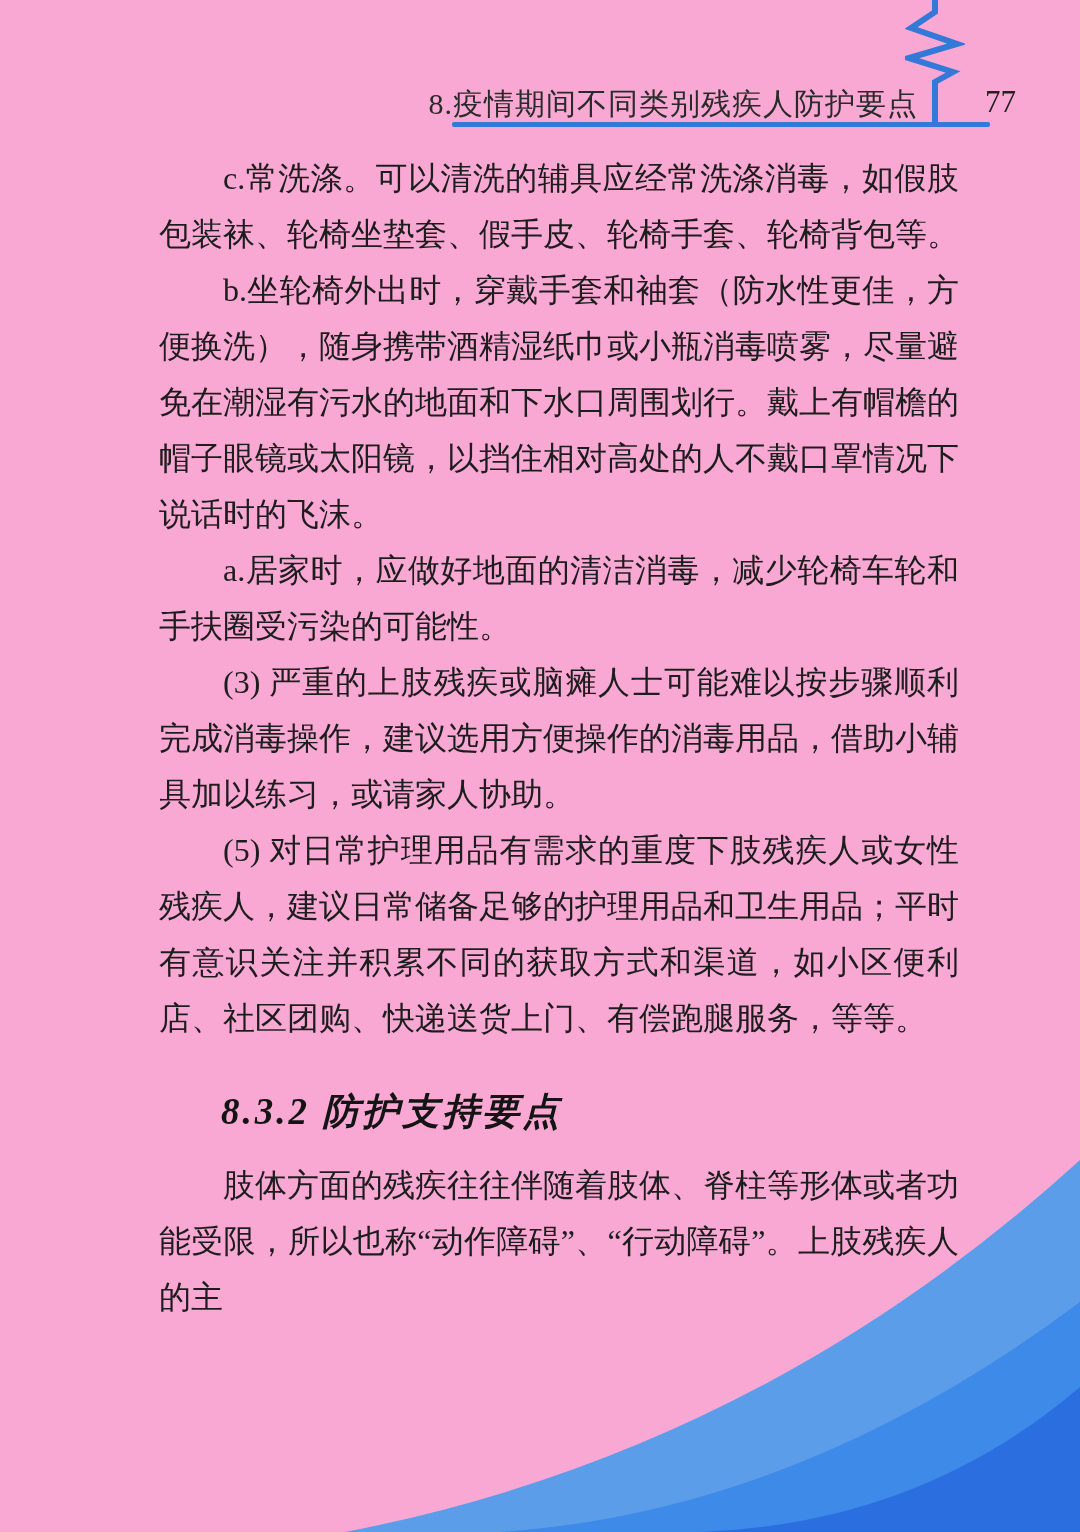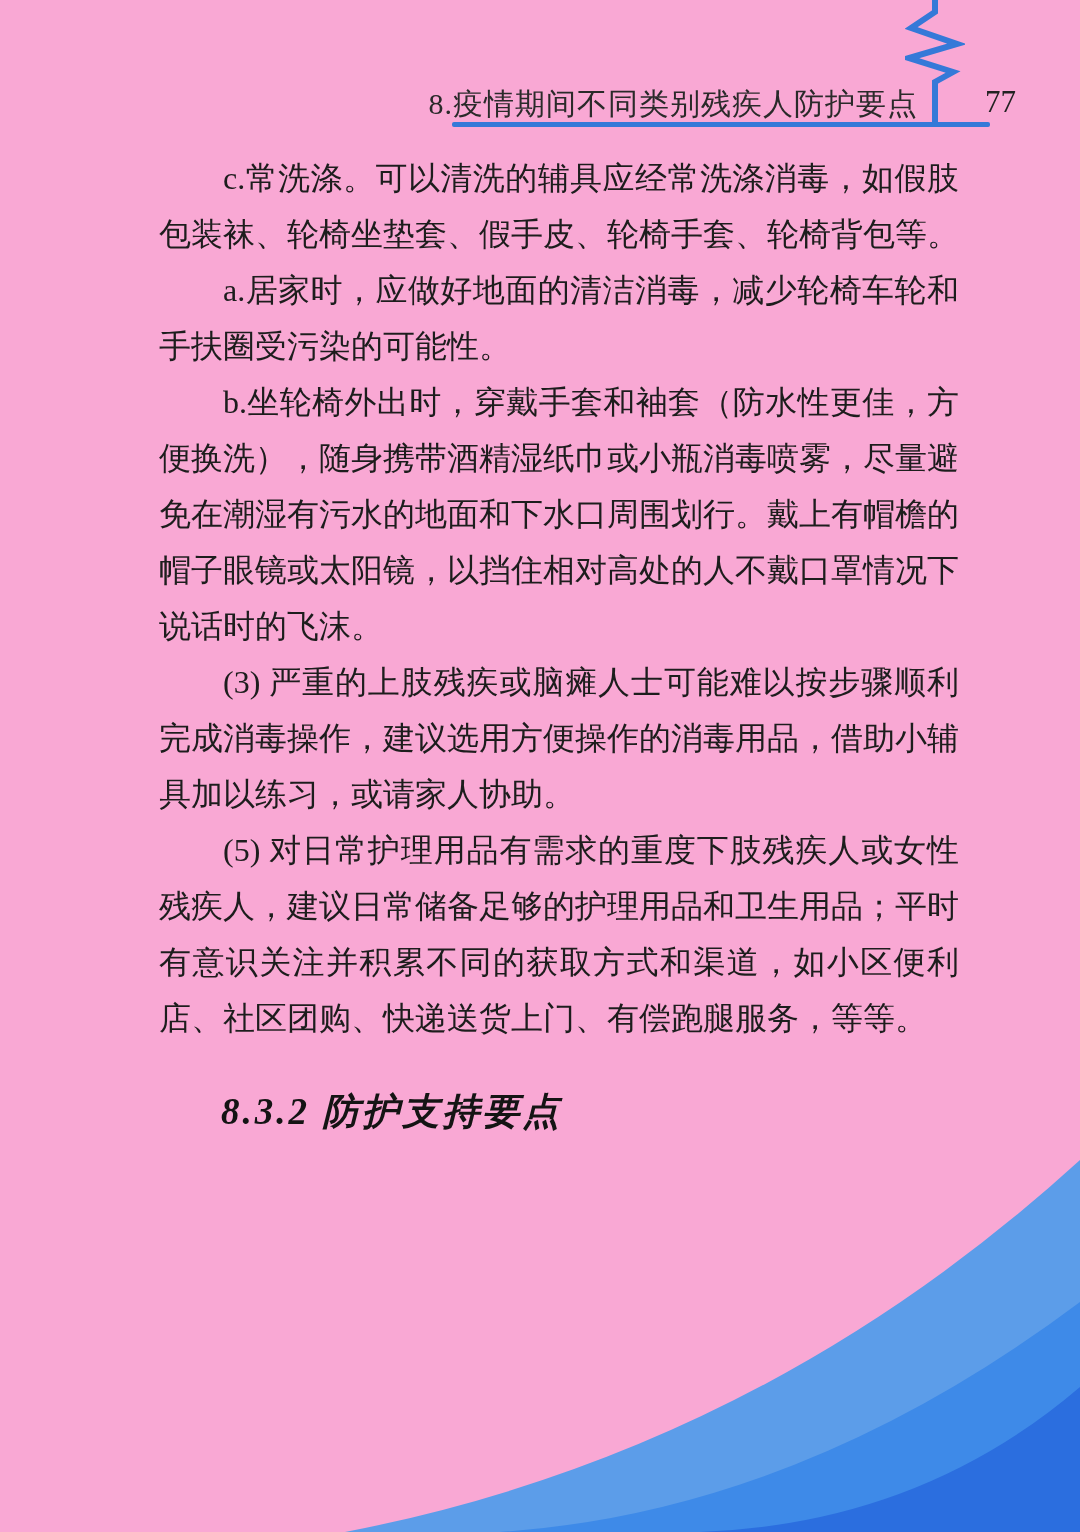--- a/index.html
+++ b/index.html
@@ -107,22 +107,23 @@
   <div class="header-rule"></div>
 
   <svg class="waves" viewBox="0 0 1080 400" preserveAspectRatio="none">
     <path d="M345 400 Q760 320 1080 28 L1080 400 Z" fill="#5c9de9"></path>
     <path d="M500 400 Q800 380 1080 170 L1080 400 Z" fill="#3e8ae8"></path>
     <path d="M700 400 Q920 392 1080 255 L1080 400 Z" fill="#2b6edf"></path>
   </svg>
 
   <div class="body-text">
     <p>c.常洗涤。可以清洗的辅具应经常洗涤消毒，如假肢包装袜、轮椅坐垫套、假手皮、轮椅手套、轮椅背包等。</p>
+    <p>b.坐轮椅外出时，穿戴手套和袖套（防水性更佳，方便换洗），随身携带酒精湿纸巾或小瓶消毒喷雾，尽量避免在潮湿有污水的地面和下水口周围划行。戴上有帽檐的帽子眼镜或太阳镜，以挡住相对高处的人不戴口罩情况下说话时的飞沫。</p>
     <p>a.居家时，应做好地面的清洁消毒，减少轮椅车轮和手扶圈受污染的可能性。</p>
-    <p>b.坐轮椅外出时，穿戴手套和袖套（防水性更佳，方便换洗），随身携带酒精湿纸巾或小瓶消毒喷雾，尽量避免在潮湿有污水的地面和下水口周围划行。戴上有帽檐的帽子眼镜或太阳镜，以挡住相对高处的人不戴口罩情况下说话时的飞沫。</p>
     <p>(3) 严重的上肢残疾或脑瘫人士可能难以按步骤顺利完成消毒操作，建议选用方便操作的消毒用品，借助小辅具加以练习，或请家人协助。</p>
     <p>(5) 对日常护理用品有需求的重度下肢残疾人或女性残疾人，建议日常储备足够的护理用品和卫生用品；平时有意识关注并积累不同的获取方式和渠道，如小区便利店、社区团购、快递送货上门、有偿跑腿服务，等等。</p>
 
     <div class="section-heading">8.3.2 防护支持要点</div>
 
+    <p>肢体方面的残疾往往伴随着肢体、脊柱等形体或者功能受限，所以也称“动作障碍”、“行动障碍”。上肢残疾人的主</p>
   </div>
 
 </div>
 
 </body></html>

